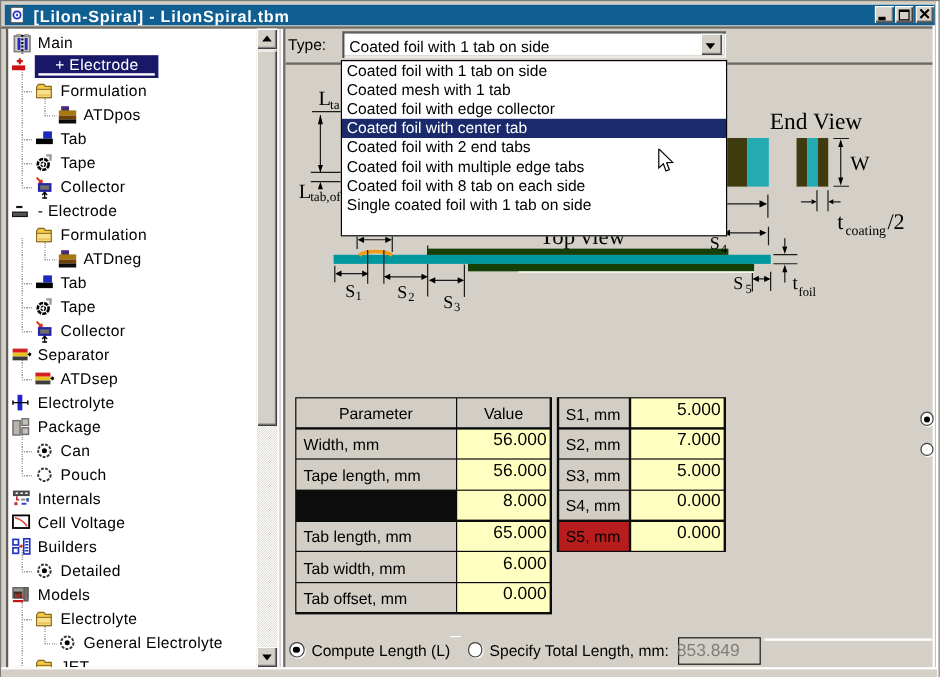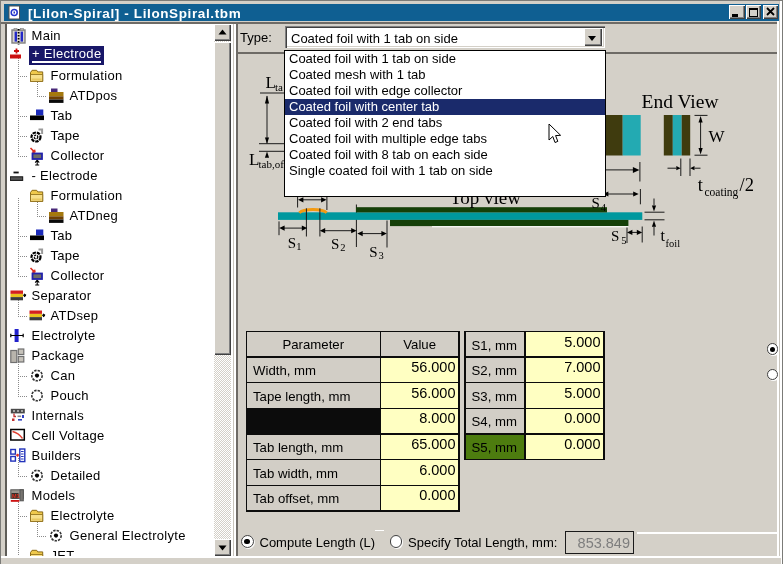--- a/index.html
+++ b/index.html
@@ -62,21 +62,21 @@
     <div style="position:absolute;left:11.5px;top:492px;width:9.5px;height:1px;background-image:repeating-linear-gradient(to right,#8a8a8a 0,#8a8a8a 1px,transparent 1px,transparent 2px)"></div>
     <div style="position:absolute;left:30.5px;top:512px;width:9.5px;height:1px;background-image:repeating-linear-gradient(to right,#8a8a8a 0,#8a8a8a 1px,transparent 1px,transparent 2px)"></div>
     <div style="position:absolute;left:11.5px;top:532px;width:9.5px;height:1px;background-image:repeating-linear-gradient(to right,#8a8a8a 0,#8a8a8a 1px,transparent 1px,transparent 2px)"></div>
     <svg style="position:absolute;left:3.5px;top:3.5px" width="19" height="19" viewBox="0 0 19 19">
       <use href="#i-main"></use>
     </svg>
     <div style="position:absolute;left:25px;top:4.5px;font-size:13px;color:#000;white-space:nowrap;letter-spacing:0.3px">Main</div>
     <svg style="position:absolute;left:3.5px;top:23.5px" width="19" height="19" viewBox="0 0 19 19">
       <use href="#i-eplus"></use>
     </svg>
-    <div style="position:absolute;left:22.5px;top:22.5px;height:19px;background:#181768;color:#fff;font-size:13px;line-height:16px;letter-spacing:0.3px;padding:0 3px;box-sizing:border-box">+ Electrode<div style="position:absolute;left:3px;right:3px;bottom:2.2px;height:1.4px;background:#fff"></div></div>
+    <div style="position:absolute;left:22.5px;top:22.5px;height:19px;background:#181768;color:#fff;font-size:13px;line-height:16px;letter-spacing:0.3px;padding:0 17px;box-sizing:border-box">+ Electrode<div style="position:absolute;left:3px;right:3px;bottom:2.2px;height:1.4px;background:#fff"></div></div>
     <svg style="position:absolute;left:22.5px;top:43.5px" width="19" height="19" viewBox="0 0 19 19">
       <use href="#i-folder"></use>
     </svg>
     <div style="position:absolute;left:44px;top:44.5px;font-size:13px;color:#000;white-space:nowrap;letter-spacing:0.3px">Formulation</div>
     <svg style="position:absolute;left:41.5px;top:63.5px" width="19" height="19" viewBox="0 0 19 19">
       <use href="#i-atd"></use>
     </svg>
     <div style="position:absolute;left:63px;top:64.5px;font-size:13px;color:#000;white-space:nowrap;letter-spacing:0.3px">ATDpos</div>
     <svg style="position:absolute;left:22.5px;top:83.5px" width="19" height="19" viewBox="0 0 19 19">
       <use href="#i-tab"></use>
@@ -328,32 +328,32 @@
 <div class="abs" id="tbl-r" style="left:464px;top:330.5px">
     <div style="position:relative;width:141px;height:129.95px;background:#0c0c0c">
       <div style="position:absolute;left:1.5px;top:1.5px;width:58.900000000000006px;height:24.35px;background:#D2CEC6;font-size:13.2px;color:#000;box-sizing:border-box;padding-left:6px;padding-top:5.5px">S1, mm</div>
       <div style="position:absolute;left:61.7px;top:1.5px;width:77.8px;height:24.35px;background:#FFFFC2;font-size:14.5px;color:#000;text-align:right;box-sizing:border-box;padding:1.5px 3px 0 0">5.000</div>
       <div style="position:absolute;left:1.5px;top:27.15px;width:58.900000000000006px;height:24.35px;background:#D2CEC6;font-size:13.2px;color:#000;box-sizing:border-box;padding-left:6px;padding-top:5.5px">S2, mm</div>
       <div style="position:absolute;left:61.7px;top:27.15px;width:77.8px;height:24.35px;background:#FFFFC2;font-size:14.5px;color:#000;text-align:right;box-sizing:border-box;padding:1.5px 3px 0 0">7.000</div>
       <div style="position:absolute;left:1.5px;top:52.8px;width:58.900000000000006px;height:24.35px;background:#D2CEC6;font-size:13.2px;color:#000;box-sizing:border-box;padding-left:6px;padding-top:5.5px">S3, mm</div>
       <div style="position:absolute;left:61.7px;top:52.8px;width:77.8px;height:24.35px;background:#FFFFC2;font-size:14.5px;color:#000;text-align:right;box-sizing:border-box;padding:1.5px 3px 0 0">5.000</div>
       <div style="position:absolute;left:1.5px;top:78.44999999999999px;width:58.900000000000006px;height:24.35px;background:#D2CEC6;font-size:13.2px;color:#000;box-sizing:border-box;padding-left:6px;padding-top:5.5px">S4, mm</div>
       <div style="position:absolute;left:61.7px;top:78.44999999999999px;width:77.8px;height:24.35px;background:#FFFFC2;font-size:14.5px;color:#000;text-align:right;box-sizing:border-box;padding:1.5px 3px 0 0">0.000</div>
-      <div style="position:absolute;left:1.5px;top:104.1px;width:58.900000000000006px;height:24.35px;background:#4d7c0f;font-size:13.2px;color:#000;box-sizing:border-box;padding-left:6px;padding-top:5.5px">S5, mm</div>
+      <div style="position:absolute;left:1.5px;top:104.1px;width:58.900000000000006px;height:24.35px;background:#b91c1c;font-size:13.2px;color:#000;box-sizing:border-box;padding-left:6px;padding-top:5.5px">S5, mm</div>
       <div style="position:absolute;left:61.7px;top:104.1px;width:77.8px;height:24.35px;background:#FFFFC2;font-size:14.5px;color:#000;text-align:right;box-sizing:border-box;padding:1.5px 3px 0 0">0.000</div>
     </div>
   </div>
 
 <div class="abs rad" style="left:240.5px;top:535px;width:13px;height:13px"></div>
 <div class="abs raddot" style="left:244.2px;top:538.7px;width:5.8px;height:5.8px"></div>
 <div class="tl" style="left:259.5px;top:534.8px;font-size:13px">Compute Length (L)</div>
 <div class="abs rad" style="left:389.5px;top:535.2px;width:12.6px;height:12.6px"></div>
 <div class="tl" style="left:408px;top:534.8px;font-size:13px">Specify Total Length, mm:</div>
 <div class="abs" style="left:564.5px;top:531px;width:69px;height:23px;background:#D4D0C8;border:1.5px solid #1a1a1a;box-sizing:border-box"></div>
-<div class="tl" style="left:564px;top:534.5px;width:66px;text-align:right;font-size:14.5px;color:#7e7e7e">853.849</div>
+<div class="tl" style="left:564px;top:534.5px;width:66px;font-size:14.5px;color:#7e7e7e">853.849</div>
 
 <div class="abs rad" style="left:766.5px;top:343px"></div>
 <div class="abs raddot" style="left:770.2px;top:346.7px"></div>
 <div class="abs rad" style="left:766.5px;top:368.5px"></div>
 
 <style>
 .rad{width:11.5px;height:11.5px;border-radius:50%;background:#fff;border:1.3px solid #404040;box-sizing:border-box;box-shadow:1px 1px 0 rgba(255,255,255,0.9)}
 .raddot{width:5px;height:5px;border-radius:50%;background:#000}
 </style>
 

